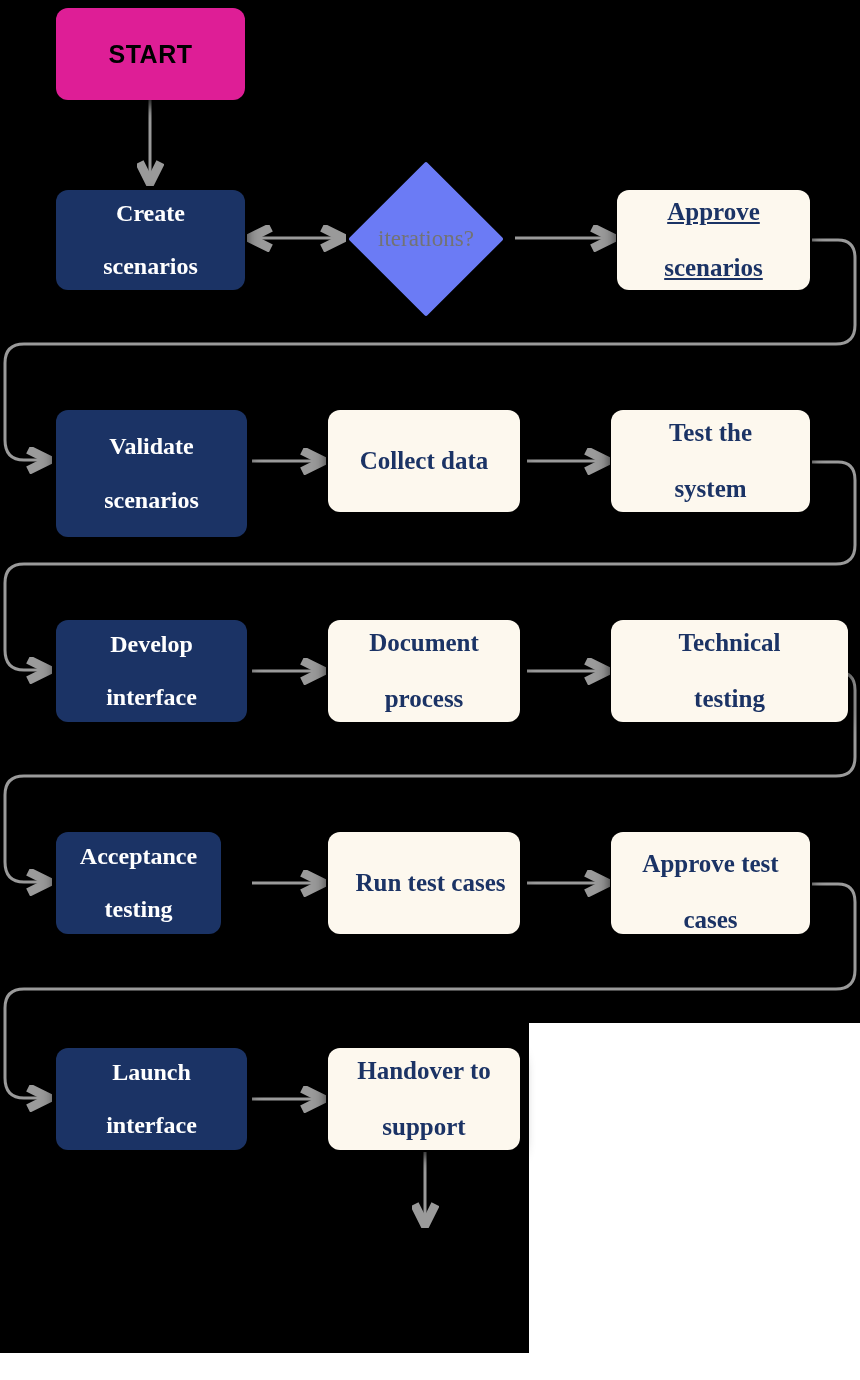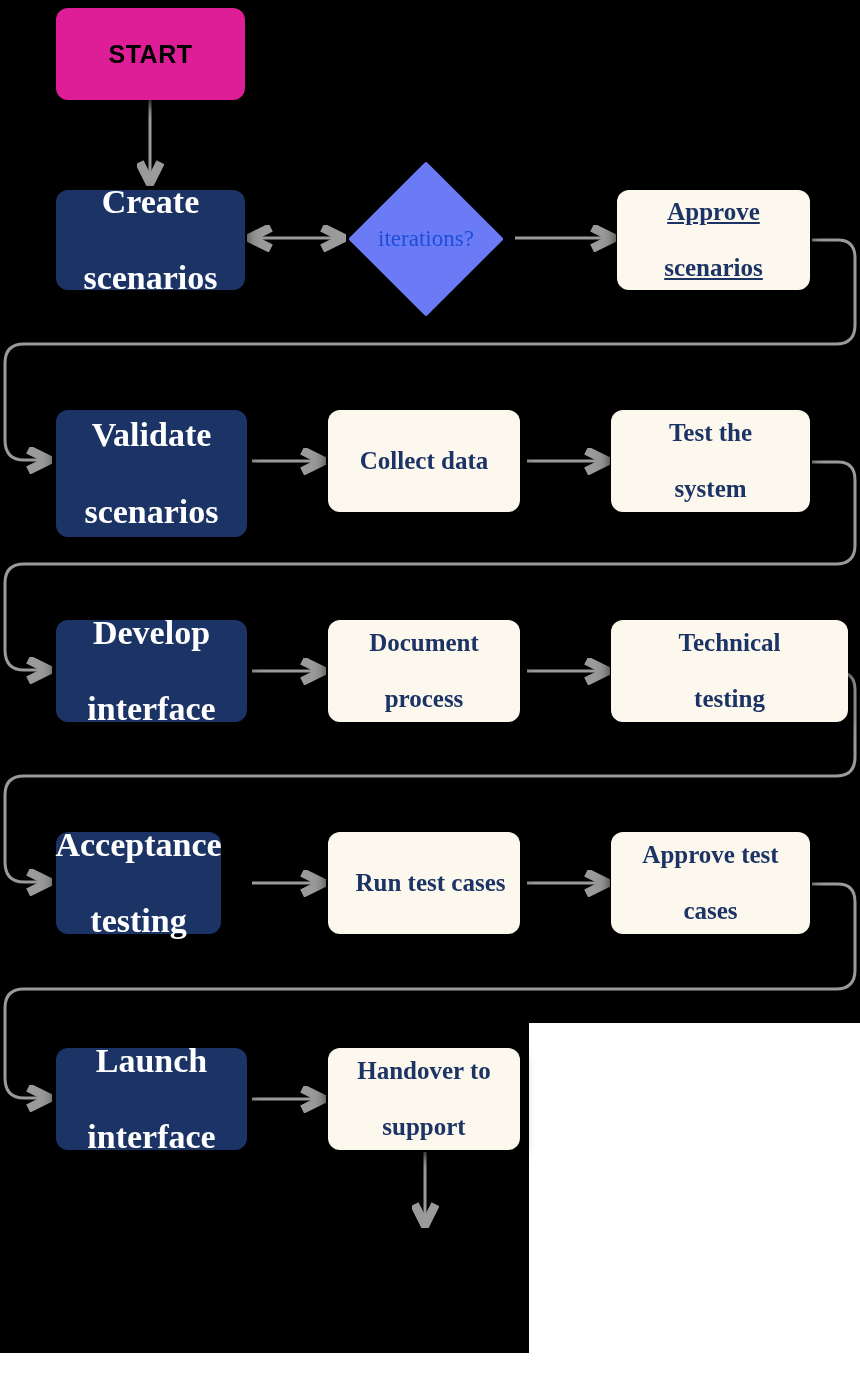--- a/index.html
+++ b/index.html
@@ -16,30 +16,30 @@
         display:flex;align-items:center;justify-content:center;
         text-align:center;line-height:1.12;border-radius:12px;
         box-shadow:0 6px 14px rgba(0,0,0,0.85);}
   .node span{display:block;pointer-events:none;}
 
   .n-start{background:#DE1E96;color:#000000;
            font-family:"Liberation Sans", sans-serif;
            font-weight:700;font-size:25px;letter-spacing:.5px;}
   .n-proc{background:#1B3365;color:#FFFFFF;
           font-family:"Liberation Serif", serif;
-          font-weight:700;font-size:34px;}
+          font-weight:700;font-size:24px;}
   .n-doc{background:#FDF8EE;color:#1B3365;
          font-family:"Liberation Serif", serif;
          font-weight:700;font-size:25px;}
 
   
   .dia-shape{position:absolute;background:#6B7BF5;
              transform:rotate(45deg);border-radius:2px;}
   .dia-label{position:absolute;display:flex;align-items:center;
-             justify-content:center;color:#1d4ed8;
+             justify-content:center;color:#737373;
              font-family:"Liberation Serif", serif;font-size:23px;
              white-space:nowrap;}
 
   svg.wires{position:absolute;left:0;top:0;width:860px;height:1380px;
             overflow:visible;pointer-events:none;}
   svg.wires path,svg.wires line{fill:none;stroke:#9A9A9A;stroke-width:3;}
 </style>
 </head>
 <body>
 
@@ -156,21 +156,21 @@
     <span>
       <span>Acceptance</span><br>
       <span>testing</span>
     </span>
   </div>
 
   <div class="node n-doc" style="left:328px;top:832px;width:192px;height:102px;padding-left:13px;">
     <span>Run test cases</span>
   </div>
 
-  <div class="node n-doc" style="left:611px;top:832px;width:199px;height:102px;">
+  <div class="node n-doc" style="left:611px;top:832px;width:199px;height:102px;align-items:flex-end;">
     <span>
       <span>Approve test</span><br>
       <span>cases</span>
     </span>
   </div>
 
   <div class="node n-proc" style="left:56px;top:1048px;width:191px;height:102px;">
     <span>
       <span>Launch</span><br>
       <span>interface</span>

